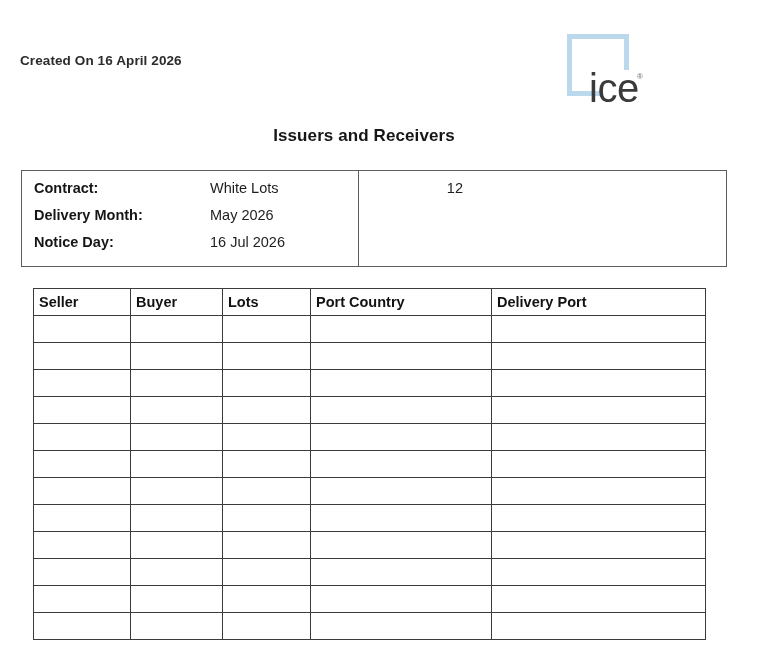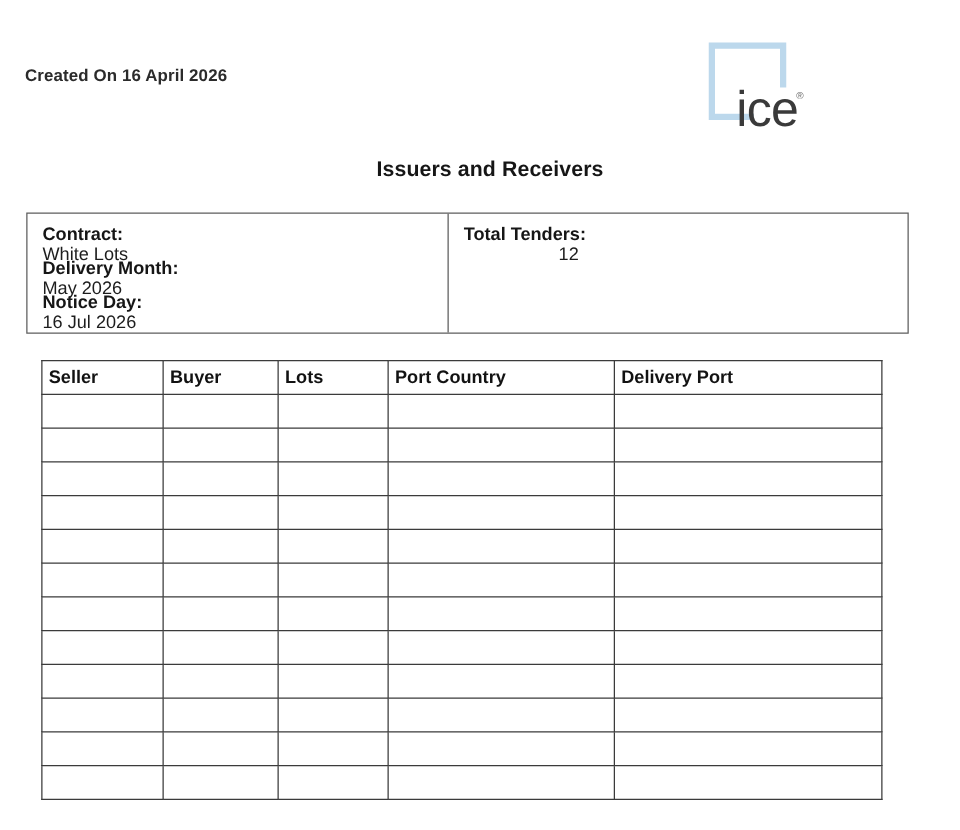--- a/index.html
+++ b/index.html
@@ -78,21 +78,20 @@
   .page-title {
     position: absolute;
     left: 0;
     top: 126px;
     width: 728px;
     text-align: center;
     font-size: 17px;
     font-weight: 700;
     color: #161616;
     letter-spacing: 0.1px;
-    margin-left: 28px;
   }
 
   
   .summary {
     position: absolute;
     left: 21px;
     top: 170px;
     width: 706px;
     height: 97px;
     box-sizing: border-box;
@@ -108,21 +107,20 @@
   .summary-right {
     flex: 1;
     box-sizing: border-box;
     padding: 9px 0 0 12px;
   }
   .srow {
     display: flex;
     align-items: baseline;
     height: 27px;
     font-size: 14.5px;
-    flex-direction: column;
   }
   .srow .lbl {
     font-weight: 700;
     color: #161616;
     width: 176px;
     flex: none;
   }
   .srow .val {
     font-weight: 400;
     color: #1d1d1d;
@@ -200,21 +198,20 @@
       <span class="val">May 2026</span>
     </div>
     <div class="srow">
       <span class="lbl">Notice Day:</span>
       <span class="val">16 Jul 2026</span>
     </div>
   </div>
 
   <div class="summary-right">
     <div class="srow">
-      <span class="lbl">Total Tenders:</span>
       <span class="val">12</span>
     </div>
   </div>
 
 </div>
 
 <div class="tbl-wrap">
   <table class="data">
     <colgroup>
       <col class="c-seller">

